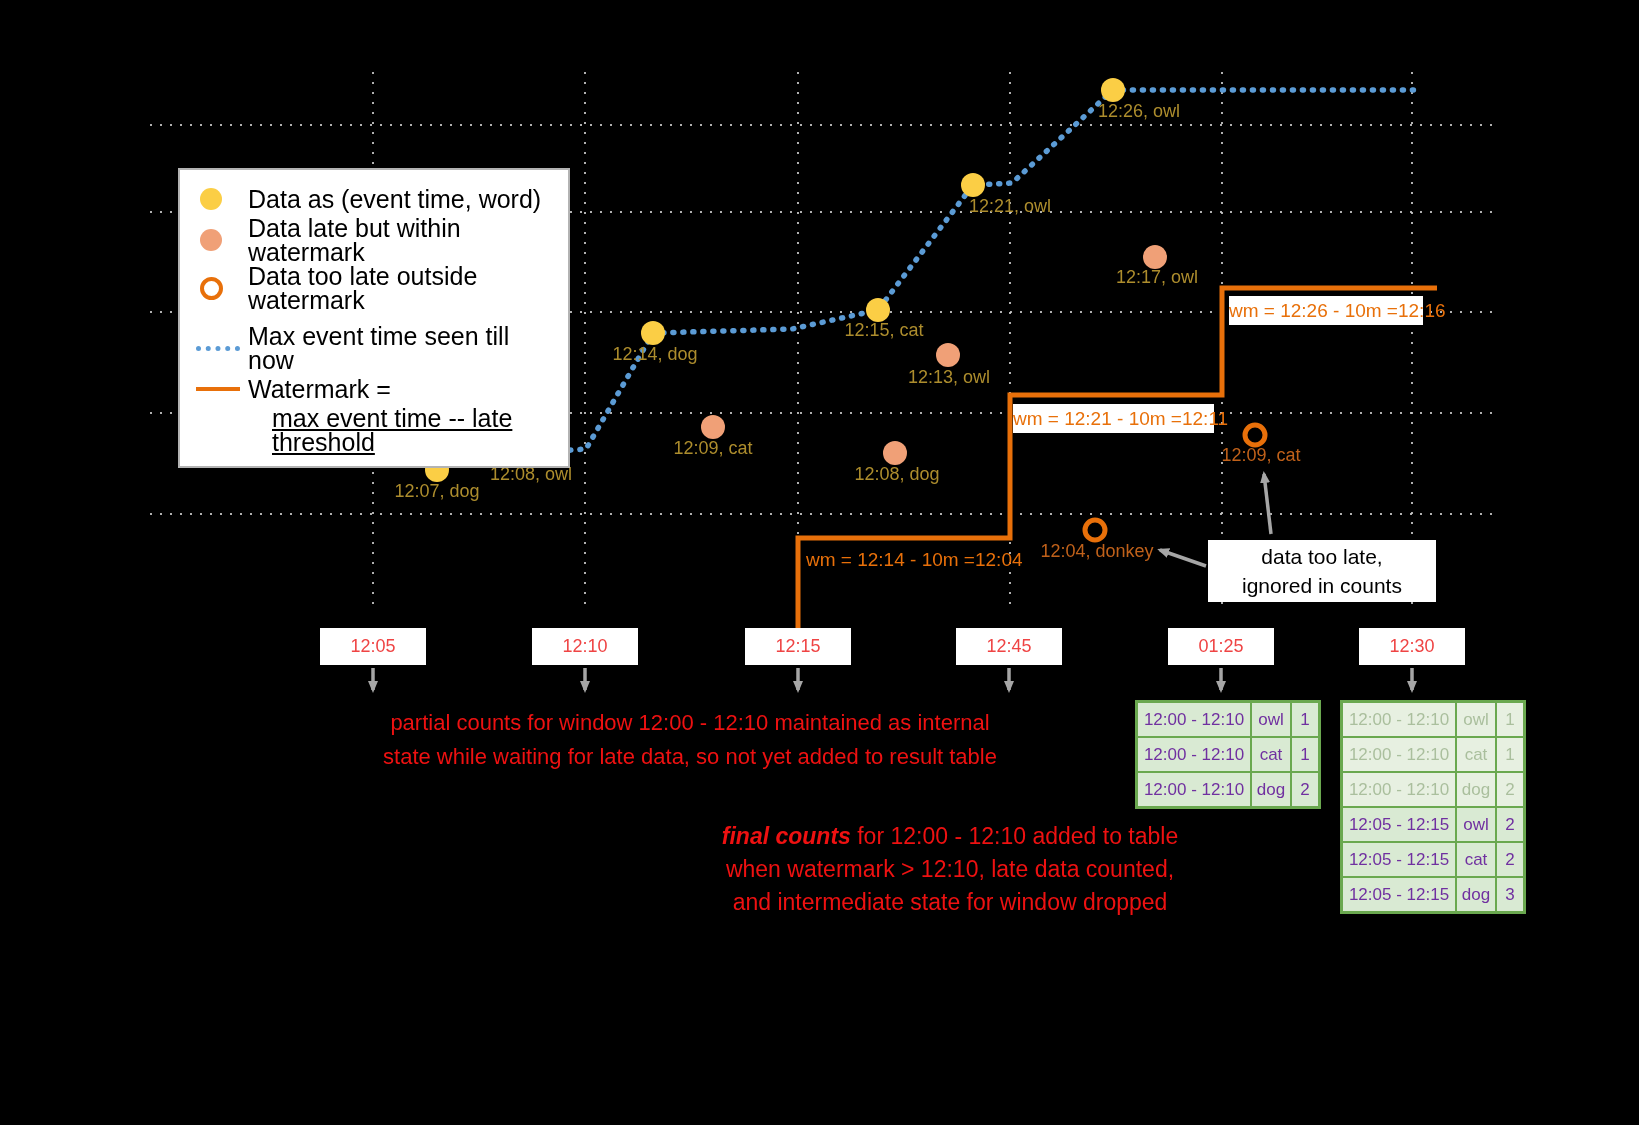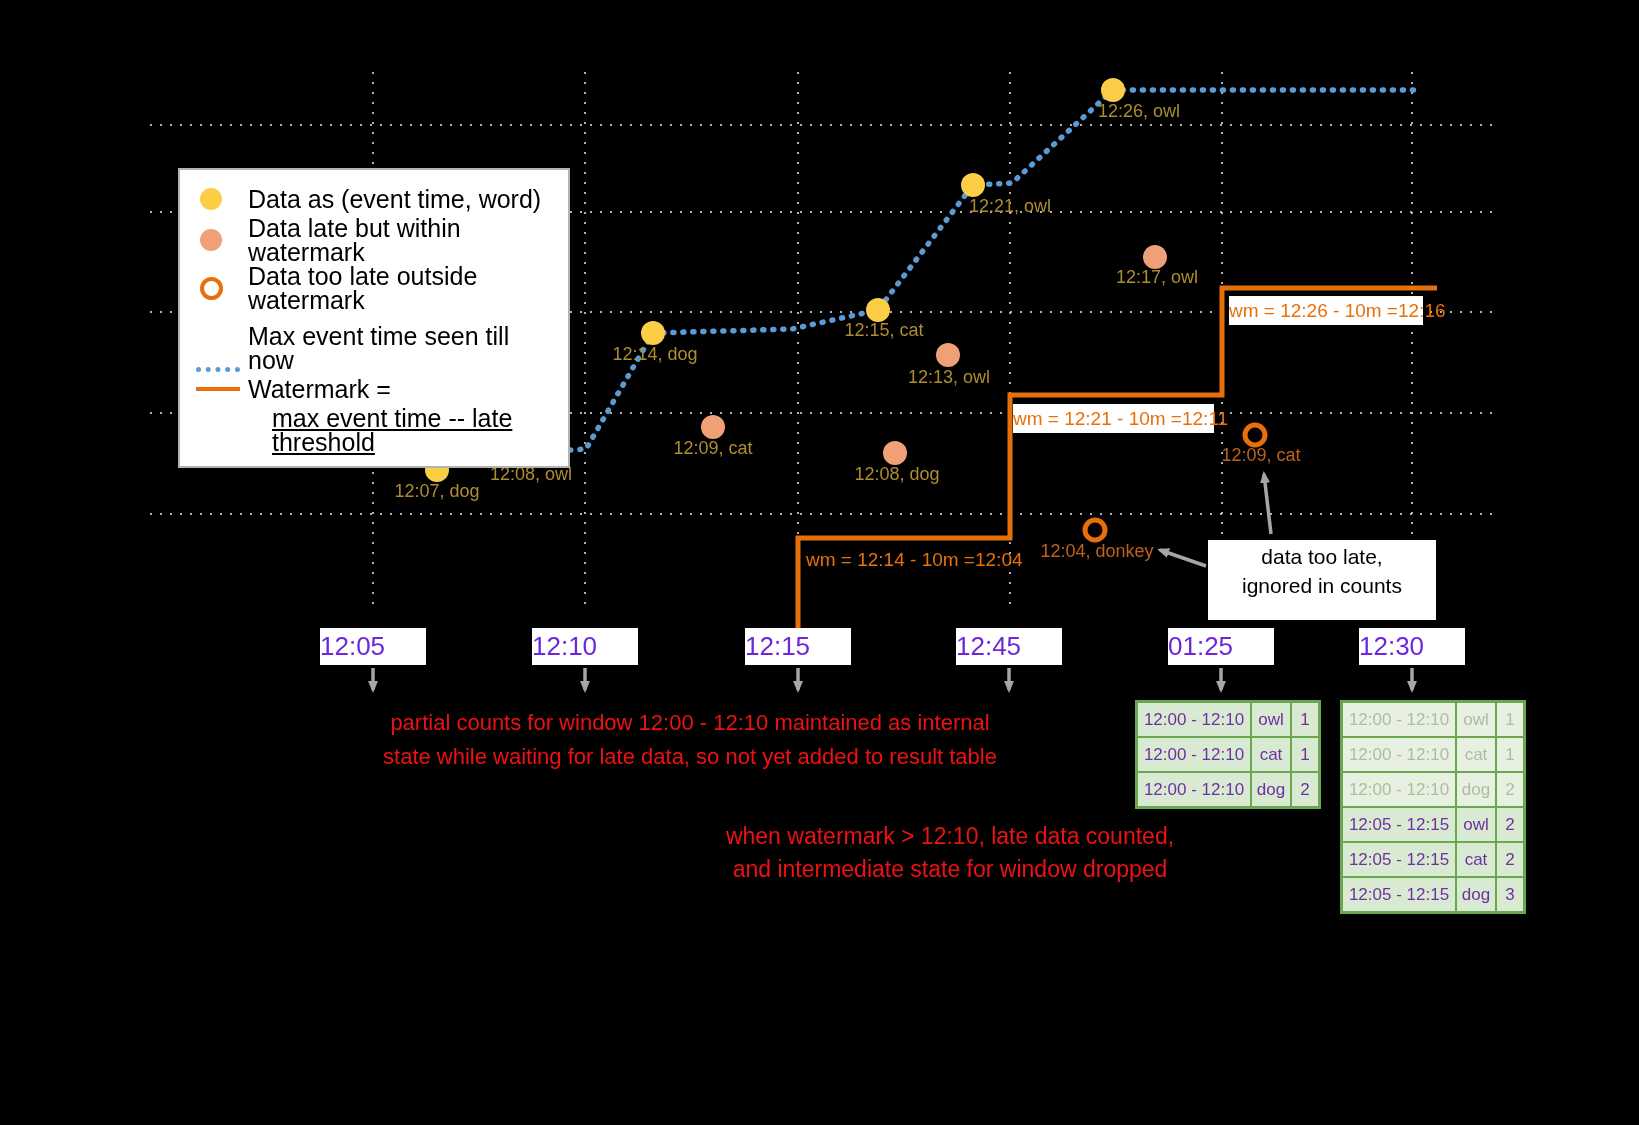--- a/index.html
+++ b/index.html
@@ -18,50 +18,50 @@
   .pt-open { fill:none; stroke:#e8700a; stroke-width:5; }
   .plabel { font:18px "Liberation Sans", sans-serif; }
   .plabel.gold { fill:#ad8d2d; }
   .plabel.orng { fill:#c0611a; }
 
   .legend {
     position:absolute; left:178px; top:168px; width:392px; box-sizing:border-box;
     background:#fff; border:2px solid #b3b3b3; padding:12px 10px 12px 14px; color:#000;
   }
   .lrow { display:flex; align-items:center; min-height:34px; font-size:25px; }
-  .lrow.gap { margin-top:12px;align-items:flex-end; }
+  .lrow.gap { margin-top:12px; }
   .lkey { width:54px; display:flex; align-items:center; flex:none; }
   .dot { width:22px; height:22px; border-radius:50%; margin-left:6px; }
   .dot-yellow { background:#fbce45; }
   .dot-salmon { background:#f0a077; }
   .dot-open { width:15px; height:15px; background:#fff; border:4px solid #e8700a; }
   .sw-dotted { width:44px; height:0; border-top:5px dotted #5b9bd5; margin-left:2px; }
   .sw-solid { width:44px; height:0; border-top:4px solid #e8700a; margin-left:2px; }
   .ltext { line-height:24px; }
   .lrow .indent { padding-left:24px;text-decoration:underline; }
 
   .tick {
     position:absolute; top:628px; width:106px; height:37px; background:#fff;
-    color:#6d28d9; font-size:26px; line-height:37px; text-align:left;
+    color:#ef4444; font-size:18px; line-height:37px; text-align:center;
   }
 
   .wm-label { color:#e8700a; font-size:19px; white-space:nowrap; position:absolute; }
   .wm-label.boxed { background:#fff; text-align:center; }
   #wm1 { left:806px; top:549px; }
   #wm2 { left:1013px; top:404px; width:201px; height:29px; line-height:29px; }
   #wm3 { left:1229px; top:296px; width:194px; height:29px; line-height:29px; }
 
   .redtext { position:absolute; color:#ee1111; text-align:center; }
   .redtext .line { white-space:nowrap; }
   #red1 { left:310px; top:706px; width:760px; font-size:22px; line-height:34px; }
   #red2 { left:690px; top:820px; width:520px; font-size:23px; line-height:33px; }
   #red2 .em { font-style:italic; font-weight:bold; }
 
   .note {
-    position:absolute; left:1208px; top:540px; width:228px; height:80px; box-sizing:border-box;
+    position:absolute; left:1208px; top:540px; width:228px; height:62px; box-sizing:border-box;
     background:#fff; color:#000; font-size:21px; line-height:29px; text-align:center; padding-top:2px;
   }
 
   .rtable {
     position:absolute; display:grid; grid-template-columns:112px 38px 26px;
     gap:2px; background:#6aa84f; border:3px solid #6aa84f;margin-left:13px;
   }
   .rtable .cell {
     background:#d9ead3; color:#7030a0; font-size:17px; height:33px; line-height:33px;
     text-align:center; white-space:nowrap; overflow:hidden;
@@ -198,20 +198,21 @@
   <div class="tick" style="left:956px">12:45</div>
   <div class="tick" style="left:1168px">01:25</div>
   <div class="tick" style="left:1359px">12:30</div>
 
   <div class="redtext" id="red1">
     <div class="line">partial counts for window 12:00 - 12:10 maintained as internal</div>
     <div class="line">state while waiting for late data, so not yet added  to result table</div>
   </div>
 
   <div class="redtext" id="red2">
+    <div class="line"><span class="em">final counts</span><span> for 12:00 - 12:10 added to table</span></div>
     <div class="line">when watermark &gt; 12:10, late data counted,</div>
     <div class="line">and intermediate state for window dropped</div>
   </div>
 
   <div class="note">
     <div>data too late,</div>
     <div>ignored in counts</div>
   </div>
 
   <div class="rtable" id="table1">

